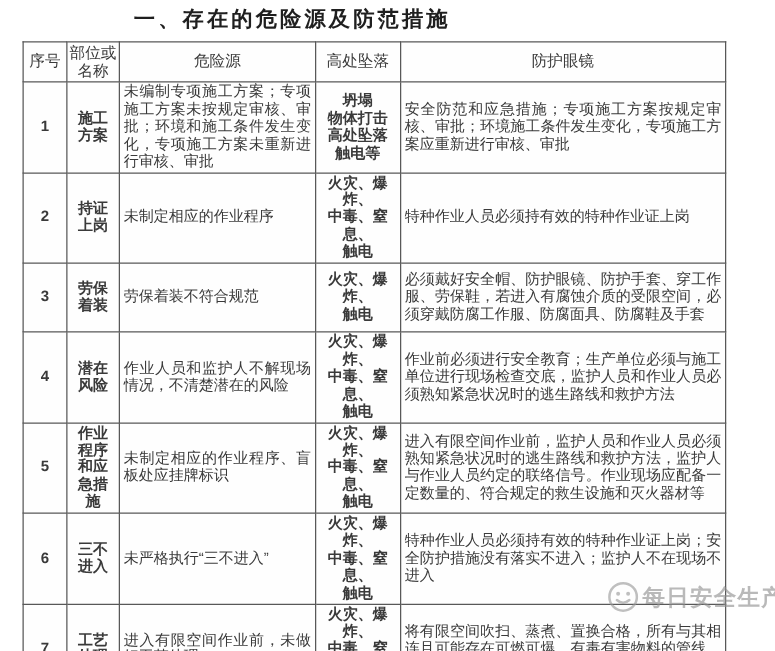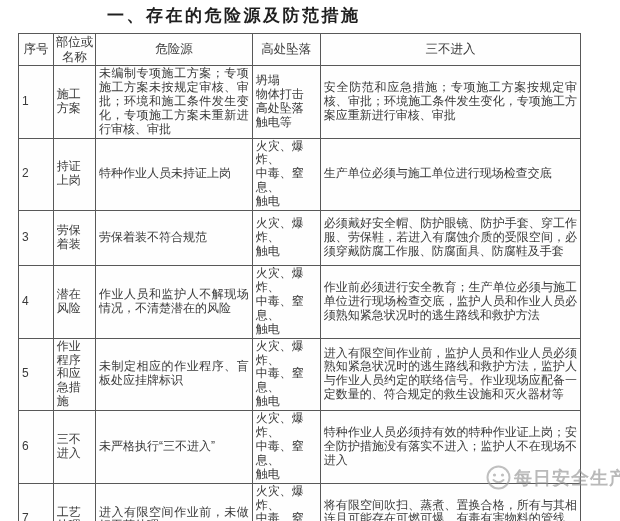--- a/index.html
+++ b/index.html
@@ -23,21 +23,21 @@
     border:1px solid #585858;
     color:#3a3a3a;
     font-size:12px; line-height:1.16;
     vertical-align:middle;
     padding:1px 3px;
     overflow:hidden;
   }
   .hazard-table th {
     font-weight:normal; font-size:12.5px; text-align:center; padding:1px 0;
   }
-  .cell-center { text-align:left; white-space:pre-line; padding:1px 1px; }
+  .cell-center { text-align:center; white-space:pre-line; padding:1px 1px;font-weight:bold; }
   .cell-left   { text-align:justify; }
   .col-no       { width:6.2%; }
   .col-name     { width:7.5%; }
   .col-hazard   { width:27.9%; }
   .col-accident { width:12.1%; }
   .col-measures { width:46.3%; }
   .watermark {
     position:absolute; left:486px; top:465px;
     display:flex; align-items:center; gap:3px;
     opacity:0.62; pointer-events:none;
@@ -59,44 +59,44 @@
       <col class="col-hazard">
       <col class="col-accident">
       <col class="col-measures">
   </colgroup>
   <thead>
     <tr style="height:25px;">
       <th>序号</th>
       <th>部位或名称</th>
       <th>危险源</th>
       <th>高处坠落</th>
-      <th>三不进入</th>
+      <th>防护眼镜</th>
     </tr>
   </thead>
   <tbody>
     <tr style="height:68px;">
       <td class="cell-center">1</td>
       <td class="cell-center">施工
 方案</td>
       <td class="cell-left">未编制专项施工方案；专项施工方案未按规定审核、审批；环境和施工条件发生变化，专项施工方案未重新进行审核、审批</td>
       <td class="cell-center">坍塌
 物体打击
 高处坠落
 触电等</td>
       <td class="cell-left">安全防范和应急措施；专项施工方案按规定审核、审批；环境施工条件发生变化，专项施工方案应重新进行审核、审批</td>
     </tr>
     <tr style="height:42px;">
       <td class="cell-center">2</td>
       <td class="cell-center">持证
 上岗</td>
-      <td class="cell-left">特种作业人员未持证上岗</td>
+      <td class="cell-left">未制定相应的作业程序</td>
       <td class="cell-center">火灾、爆炸、
 中毒、窒息、
 触电</td>
-      <td class="cell-left">生产单位必须与施工单位进行现场检查交底</td>
+      <td class="cell-left">特种作业人员必须持有效的特种作业证上岗</td>
     </tr>
     <tr style="height:55px;">
       <td class="cell-center">3</td>
       <td class="cell-center">劳保
 着装</td>
       <td class="cell-left">劳保着装不符合规范</td>
       <td class="cell-center">火灾、爆炸、
 触电</td>
       <td class="cell-left">必须戴好安全帽、防护眼镜、防护手套、穿工作服、劳保鞋，若进入有腐蚀介质的受限空间，必须穿戴防腐工作服、防腐面具、防腐鞋及手套</td>
     </tr>

